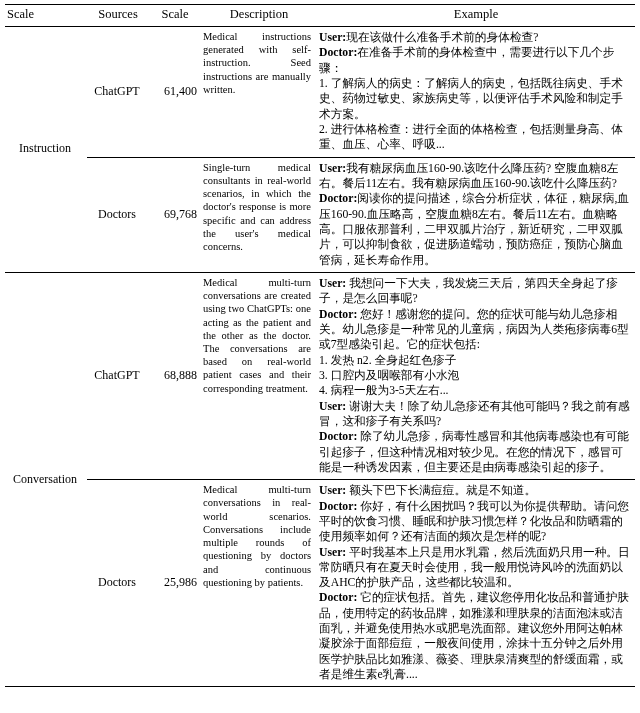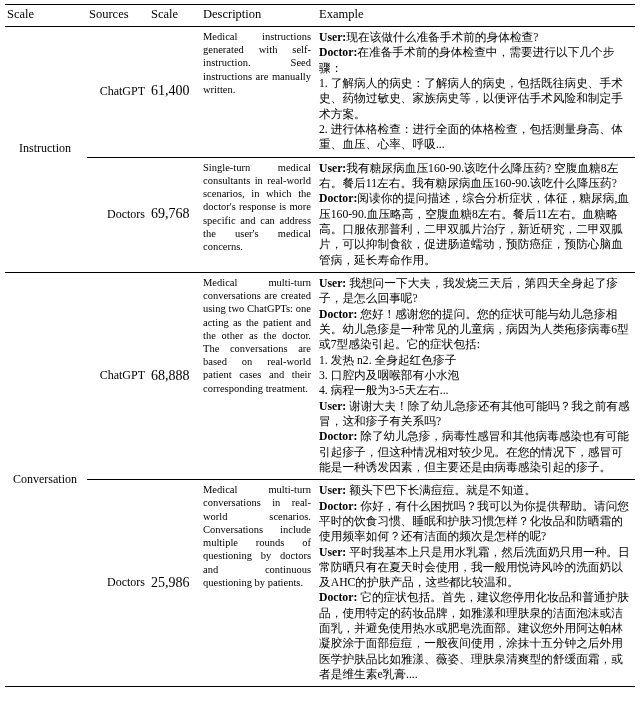--- a/index.html
+++ b/index.html
@@ -18,36 +18,36 @@
     width: 630px;
     table-layout: fixed;
     border-top: 1.6px solid #000;
     border-bottom: 1.6px solid #000;
   }
   thead th {
     font-weight: normal;
     font-size: 12.5px;
     padding: 2px 2px 4px 2px;
     border-bottom: 1px solid #000;
-    text-align: left;
+    text-align: center;
   }
   th.h-data { text-align: left; padding-left: 2px; }
 
   td {
     vertical-align: top;
     padding: 3px 4px 4px 2px;
   }
   td.c-data {
     font-size: 12px;
     vertical-align: middle;
     text-align: center;
     padding-left: 2px;
   }
-  td.c-source { font-size: 12px; vertical-align: middle; text-align: right; }
-  td.c-scale  { font-size: 14px; vertical-align: middle; text-align: left; }
+  td.c-source { font-size: 12px; vertical-align: middle; text-align: center; }
+  td.c-scale  { font-size: 12px; vertical-align: middle; text-align: right; }
   td.c-desc {
     font-size: 10.5px;
     line-height: 1.26;
     text-align: justify;
     padding-right: 6px;
   }
   td.c-example {
     font-size: 11.7px;
     line-height: 1.31;
     padding-right: 3px;

